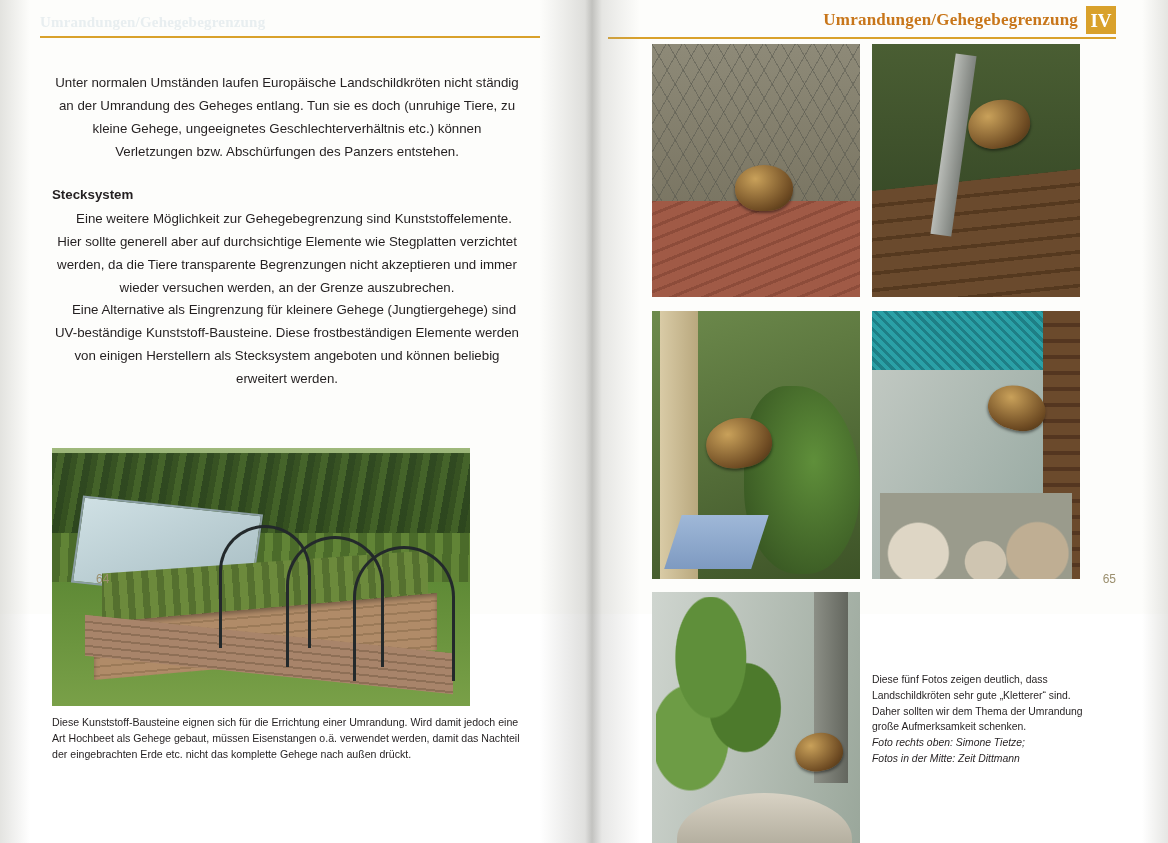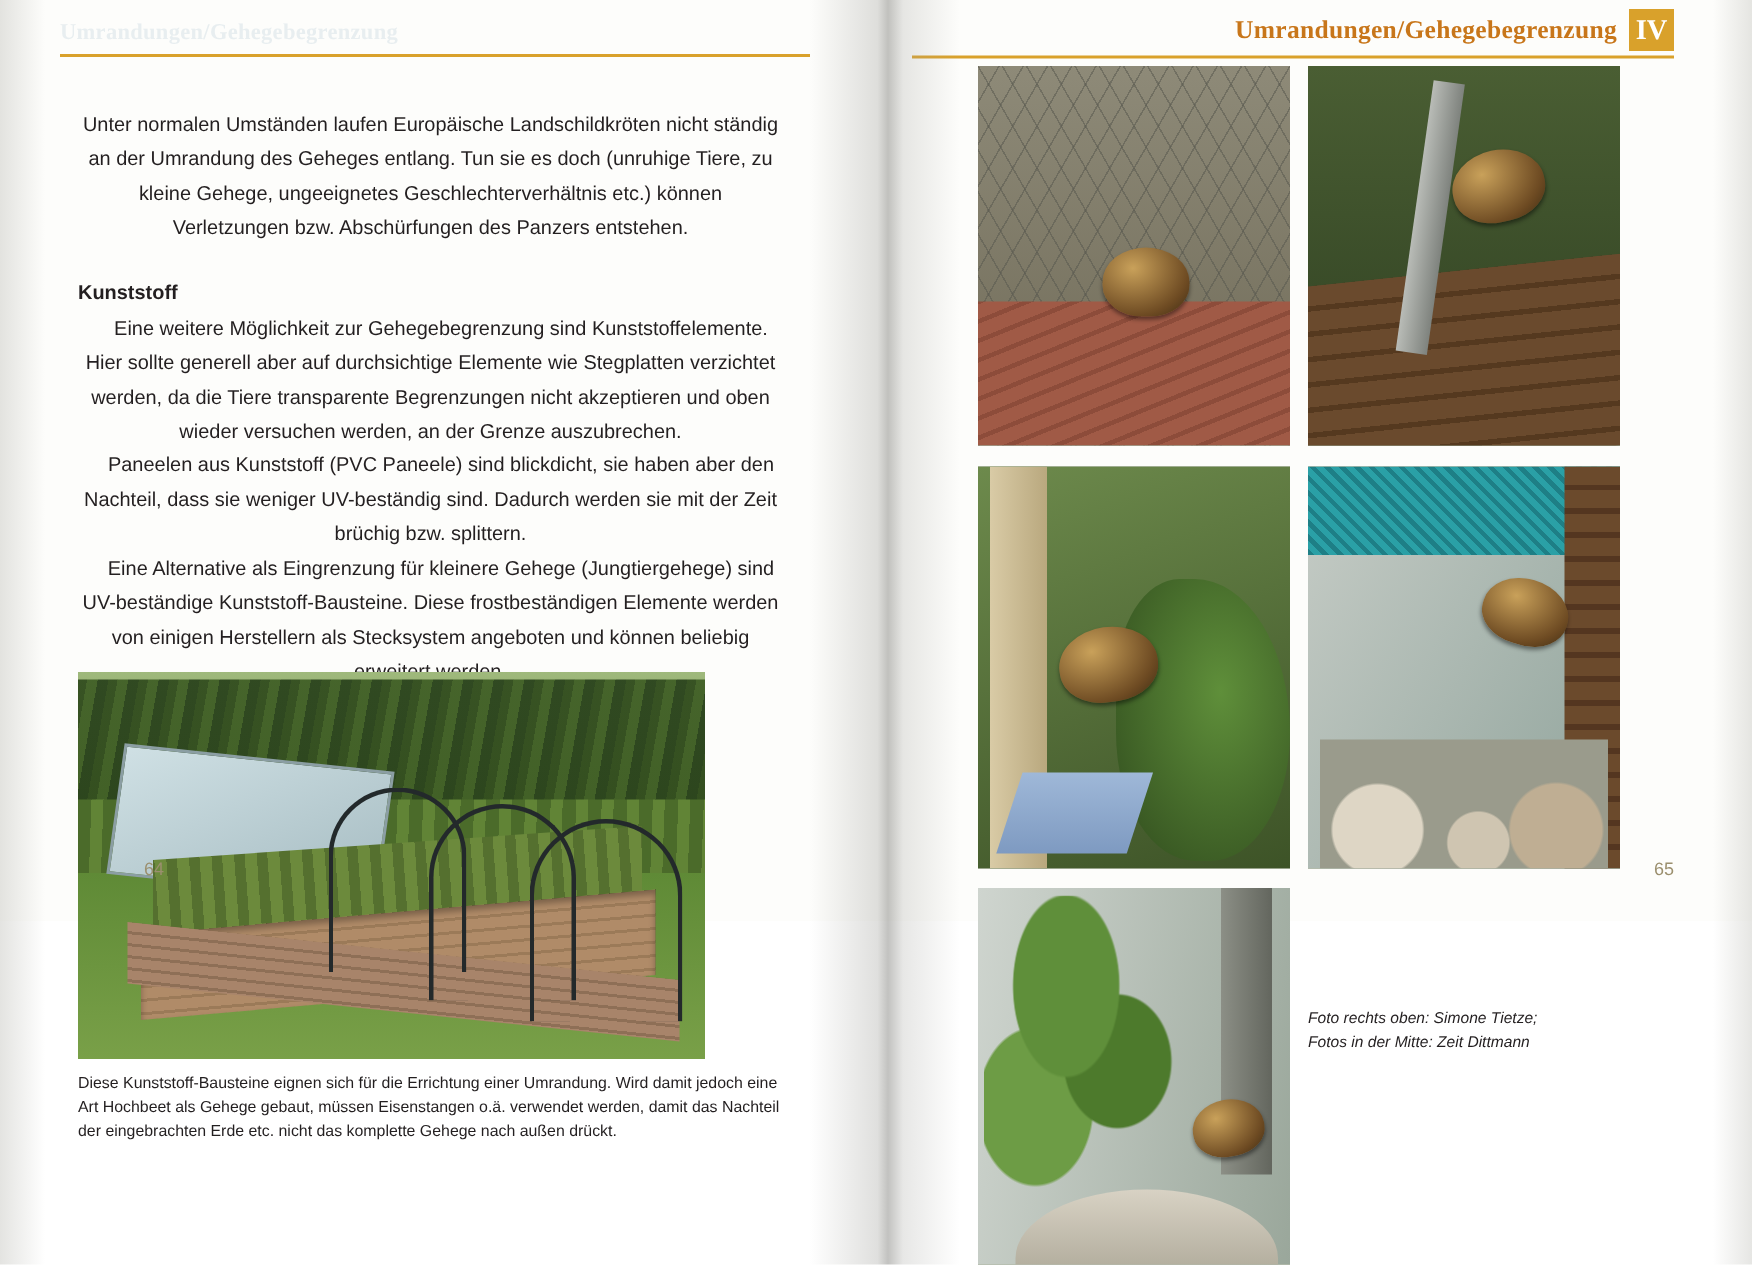--- a/index.html
+++ b/index.html
@@ -236,25 +236,24 @@
 <div class="spread">
 
   <div class="page page-left">
     <div class="page-edge-left"></div>
 
     <div class="left-header">Umrandungen/Gehegebegrenzung</div>
     <div class="left-rule"></div>
 
     <div class="body-text" id="para1">Unter normalen Umständen laufen Europäische Landschildkröten nicht ständig an der Umrandung des Geheges entlang. Tun sie es doch (unruhige Tiere, zu kleine Gehege, ungeeignetes Geschlechterverhältnis etc.) können Verletzungen bzw. Abschürfungen des Panzers entstehen.</div>
 
-    <div class="section-head">Kunststoff</div>
+    <div class="section-head">Stecksystem</div>
 
     <div class="body-text" id="para2">
-      <span class="indent">Eine weitere Möglichkeit zur Gehegebegrenzung sind Kunststoffelemente. Hier sollte generell aber auf durchsichtige Elemente wie Stegplatten verzichtet werden, da die Tiere transparente Begrenzungen nicht akzeptieren und oben wieder versuchen werden, an der Grenze auszubrechen.</span>
-      <span class="indent">Paneelen aus Kunststoff (PVC Paneele) sind blickdicht, sie haben aber den Nachteil, dass sie weniger UV-beständig sind. Dadurch werden sie mit der Zeit brüchig bzw. splittern.</span>
+      <span class="indent">Eine weitere Möglichkeit zur Gehegebegrenzung sind Kunststoffelemente. Hier sollte generell aber auf durchsichtige Elemente wie Stegplatten verzichtet werden, da die Tiere transparente Begrenzungen nicht akzeptieren und immer wieder versuchen werden, an der Grenze auszubrechen.</span>
       <span class="indent">Eine Alternative als Eingrenzung für kleinere Gehege (Jungtiergehege) sind UV-beständige Kunststoff-Bausteine. Diese frostbeständigen Elemente werden von einigen Herstellern als Stecksystem angeboten und können beliebig erweitert werden.</span>
     </div>
 
     <div class="photo-garden">
       <div class="ph-layer g-sky"></div>
       <div class="ph-layer g-hedge"></div>
       <div class="ph-layer g-green"></div>
       <div class="ph-layer g-lawn"></div>
       <div class="ph-layer g-house"></div>
       <div class="ph-layer g-bed"></div>
@@ -311,20 +310,21 @@
 
     <div class="photo" id="photo-b">
       <div class="ph-layer b-wall"></div>
       <div class="ph-layer b-post"></div>
       <div class="ph-layer b-plant"></div>
       <div class="ph-layer b-stone"></div>
       <div class="tortoise" style="right:8%;top:56%;width:48px;height:38px;transform:rotate(-10deg);"></div>
     </div>
 
     <div class="caption-right">
+      <span>Diese fünf Fotos zeigen deutlich, dass Landschildkröten sehr gute „Kletterer“ sind. Daher sollten wir dem Thema der Umrandung große Aufmerksamkeit schenken.</span>
       <span class="credit">Foto rechts oben: Simone Tietze;</span>
       <span class="credit">Fotos in der Mitte: Zeit Dittmann</span>
     </div>
 
     <div class="folio folio-right">65</div>
   </div>
 
   <div class="gutter-shadow"></div>
 </div>
 

